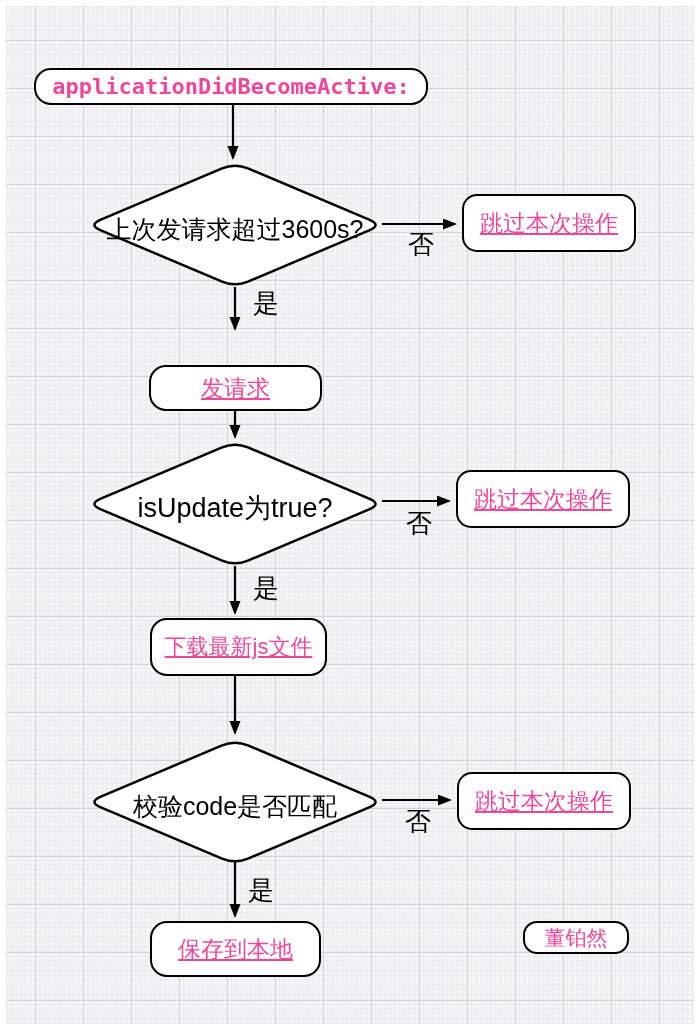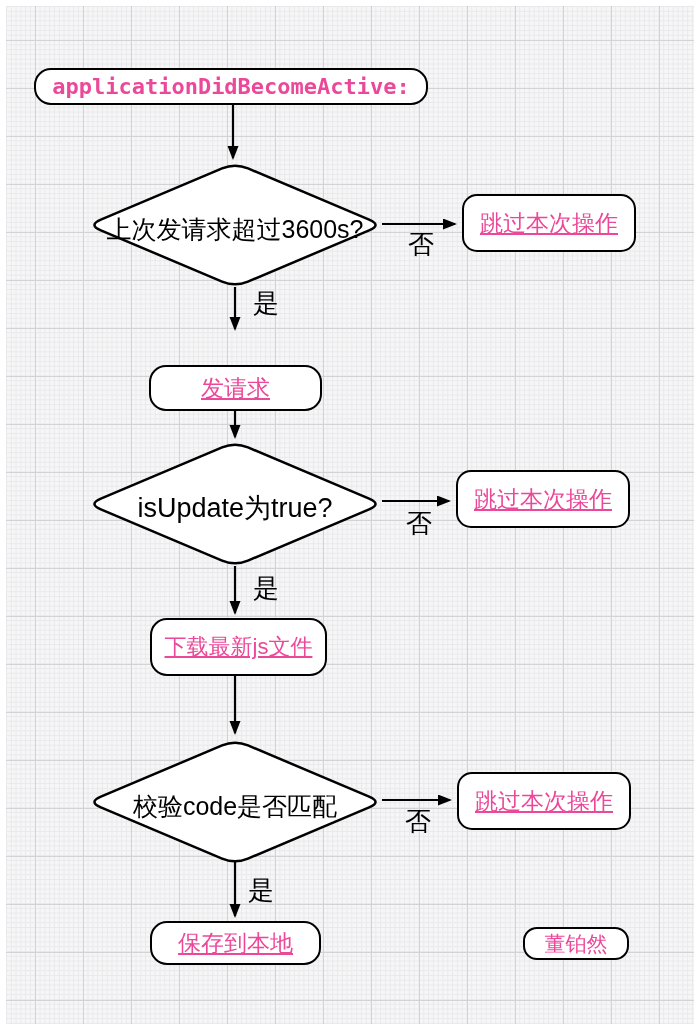--- a/index.html
+++ b/index.html
@@ -106,25 +106,25 @@
     <svg width="298" height="128" viewBox="-2 -2 298 128">
       <path d="M160 5.4 L281.1 56.6 Q294 62 281.1 67.4 L159.9 118.6 Q147 124 134.1 118.6 L12.9 67.4 Q0 62 12.9 56.6 L134.1 5.4 Q147 0 160 5.4 Z" fill="#ffffff" stroke="#000" stroke-width="2.5"></path>
     </svg>
     <span class="dlabel" style="font-size:25px;text-align:center;">校验code是否匹配</span>
   </div>
 
   <div class="node rounded skip" style="left:451px;top:766px;width:174px;height:58px;border-radius:15px;">
     <span>跳过本次操作</span>
   </div>
 
-  <div class="node rounded proc" style="left:144px;top:915px;width:171px;height:44px;">
+  <div class="node rounded proc" style="left:144px;top:915px;width:171px;height:56px;">
     <span>保存到本地</span>
   </div>
 
-  <div class="node badge" style="left:517px;top:915px;width:106px;height:33px;margin-top:6px;">
+  <div class="node badge" style="left:517px;top:915px;width:106px;height:33px;">
     <span>董铂然</span>
   </div>
 
   <span class="edge-label" style="left:260px;top:297px;">是</span>
   <span class="edge-label" style="left:415px;top:238px;">否</span>
 
   <span class="edge-label" style="left:260px;top:582px;">是</span>
   <span class="edge-label" style="left:413px;top:517px;">否</span>
 
   <span class="edge-label" style="left:255px;top:884px;">是</span>

